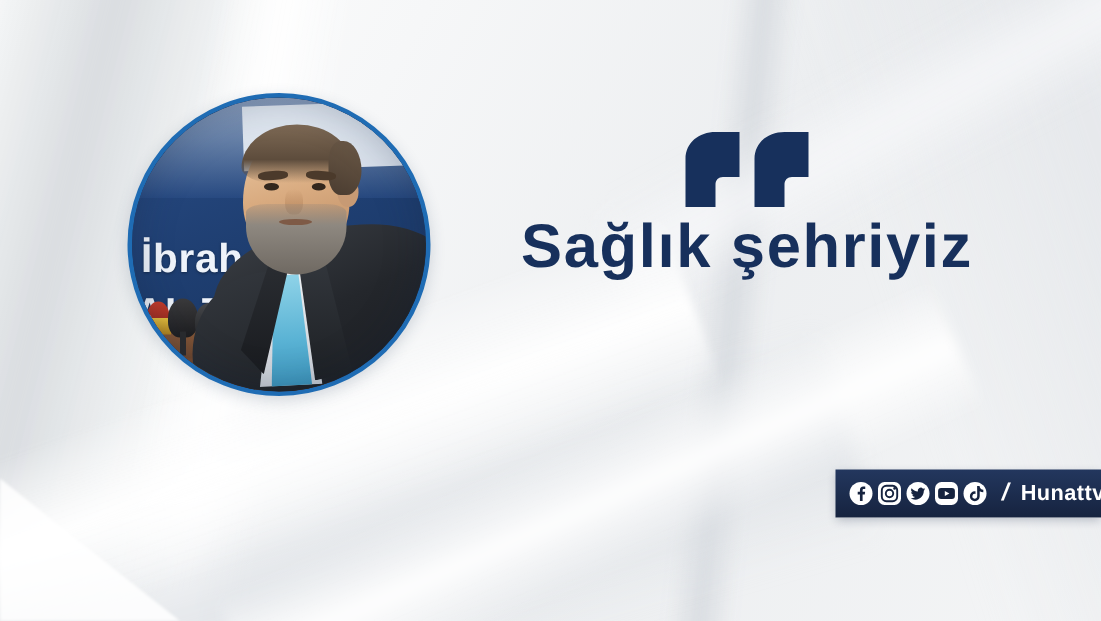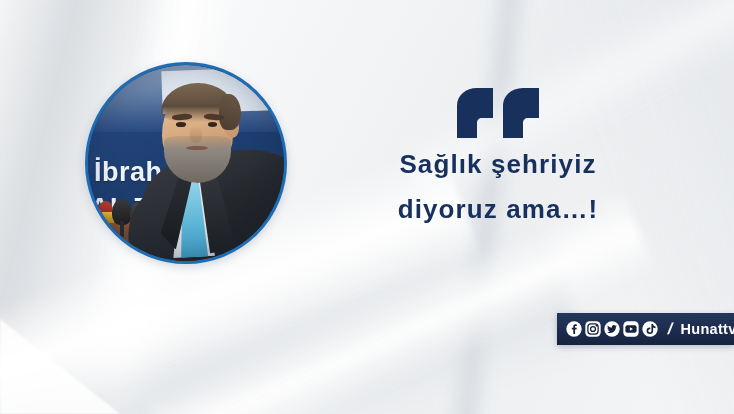--- a/index.html
+++ b/index.html
@@ -368,21 +368,21 @@
   .quote-mark {
     display: block;
     margin: 0 auto 4px auto;
     width: 86px;
     height: 50px;
   }
   .quote-text {
     font-family: "Liberation Sans", sans-serif;
     color: #17305c;
     font-weight: bold;
-    font-size: 26px;
+    font-size: 41px;
     line-height: 45px;
     letter-spacing: 1.1px;
     text-align: center;
     white-space: nowrap;
   }
   .quote-line { display: block; }
 
   
   .social-bar {
     position: absolute;
@@ -485,21 +485,20 @@
   </div>
 
 
   <div class="quote-block">
     <svg class="quote-mark" viewBox="0 0 86 50">
       <path d="M2 50 V18 C2 7 11 0 22 0 H38 V30 H27 C24 30 22 32 22 35 V50 Z" fill="#17305c"></path>
       <path d="M48 50 V18 C48 7 57 0 68 0 H84 V30 H73 C70 30 68 32 68 35 V50 Z" fill="#17305c"></path>
     </svg>
     <div class="quote-text">
       <span class="quote-line">Sağlık şehriyiz</span>
-      <span class="quote-line">diyoruz ama…!</span>
     </div>
   </div>
 
   <div class="social-bar">
     <div class="social-icons">
 
       <svg class="s-ico" viewBox="0 0 24 24">
         <circle cx="12" cy="12" r="11.5" fill="#ffffff"></circle>
         <path d="M13.6 19.5v-6.6h2.2l.33-2.6h-2.53V8.66c0-.75.2-1.26 1.28-1.26h1.36V5.08c-.24-.03-1.05-.1-1.99-.1-1.97 0-3.32 1.2-3.32 3.42v1.9H8.7v2.6h2.23v6.6z" fill="#16233f"></path>
       </svg>

